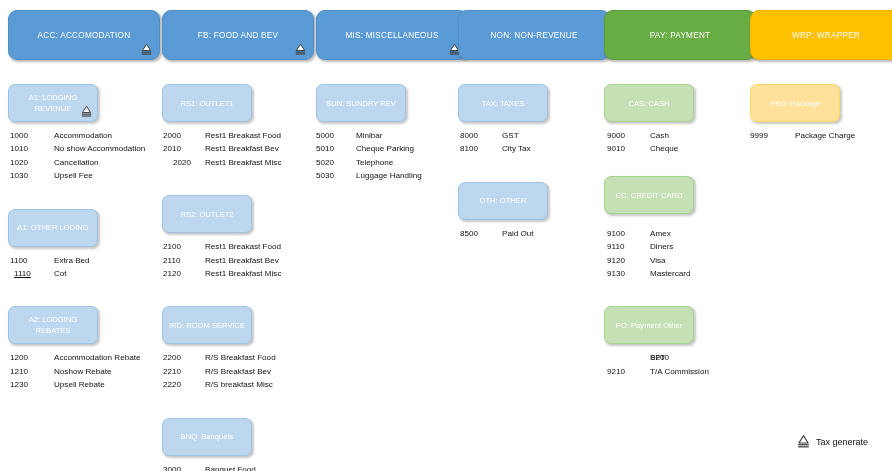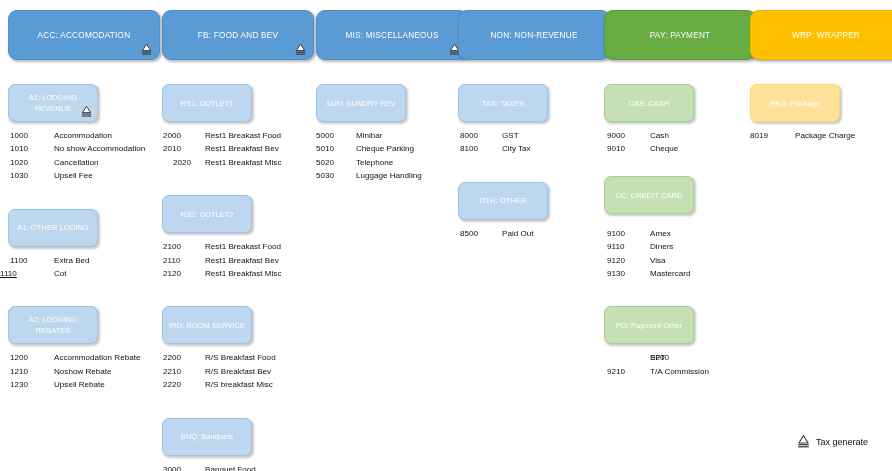--- a/index.html
+++ b/index.html
@@ -167,21 +167,21 @@
       </div>
       <div class="sub-box blue" style="top: 208.6px;">
         <span>A1: OTHER LODING</span>
       </div>
       <div class="rows" style="top: 255.6px;">
         <div class="row">
           <span class="code" style="left: 10px;">1100</span>
           <span class="label" style="left: 54px;">Extra Bed</span>
         </div>
         <div class="row">
-          <span class="code" style="left: 0; text-decoration: underline;">1110</span>
+          <span class="code" style="left: 14px; text-decoration: underline;">1110</span>
           <span class="label" style="left: 54px;">Cot</span>
         </div>
       </div>
       <div class="sub-box blue" style="top: 306.4px;">
         <span>A2: LODGING REBATES</span>
       </div>
       <div class="rows" style="top: 353.4px;">
         <div class="row">
           <span class="code" style="left: 10px;">1200</span>
           <span class="label" style="left: 54px;">Accommodation Rebate</span>
@@ -382,21 +382,21 @@
     </div>
     <div class="col" style="left: 742px;">
       <div class="group-head yellow">
         <span>WRP: WRAPPER</span>
       </div>
       <div class="sub-box yellow" style="top: 84px;">
         <span>PKG: Package</span>
       </div>
       <div class="rows" style="top: 131px;">
         <div class="row">
-          <span class="code" style="left: 8px;">8019</span>
+          <span class="code" style="left: 8px;">9999</span>
           <span class="label" style="left: 53px;">Package Charge</span>
         </div>
       </div>
     </div>
   </div>
 
 <div id="legend">
   <span class="legend-icon">
     <svg viewBox="0 0 15 15" xmlns="http://www.w3.org/2000/svg">
       <path d="M7.5 1.6 L12.1 9.0 L2.9 9.0 Z" fill="#ffffff" stroke="#3c3c3c" stroke-width="1.1" stroke-linejoin="round"></path>

